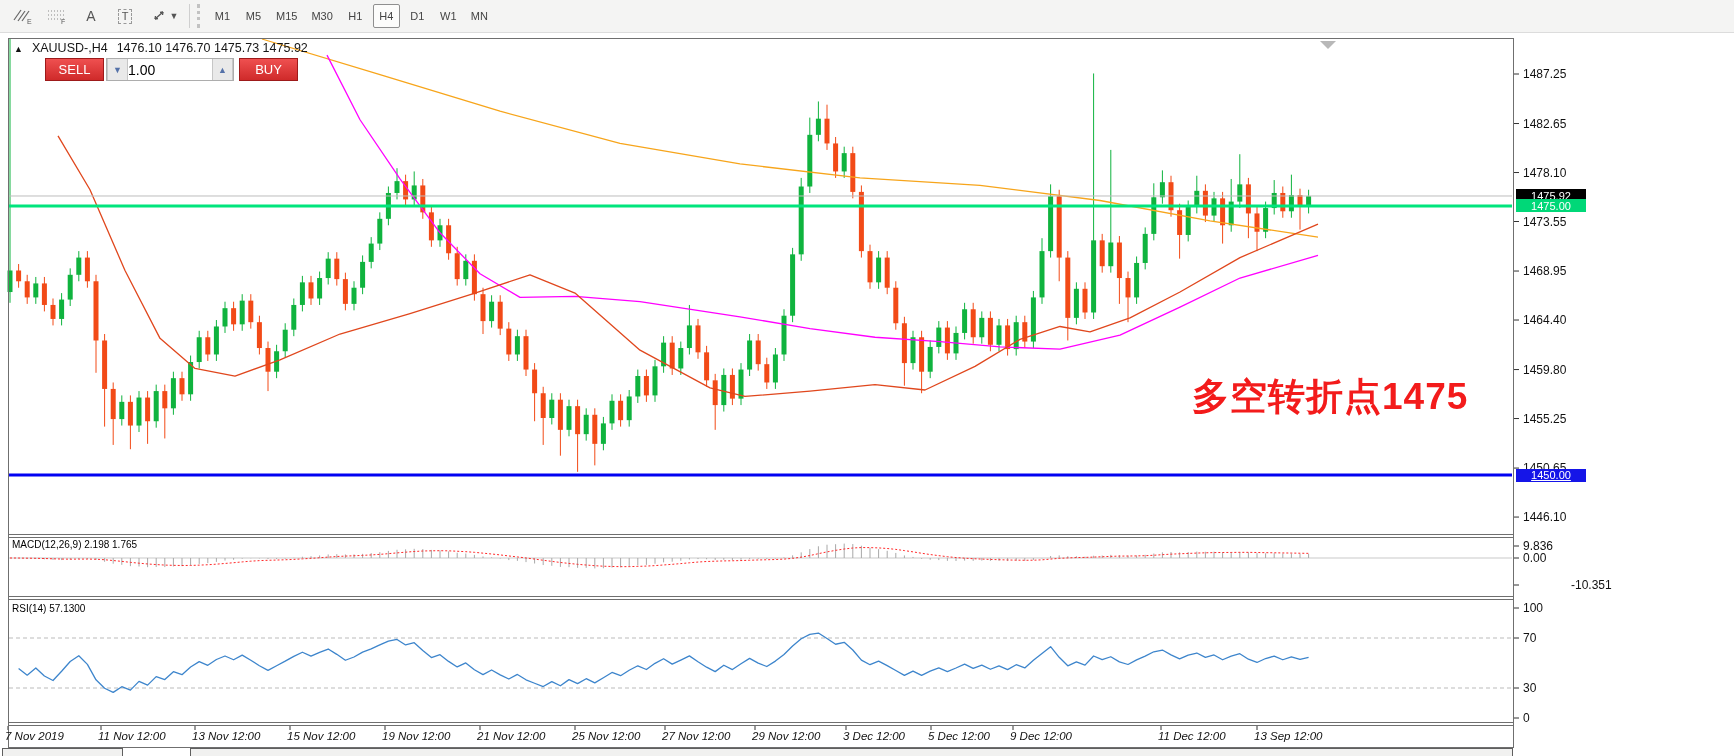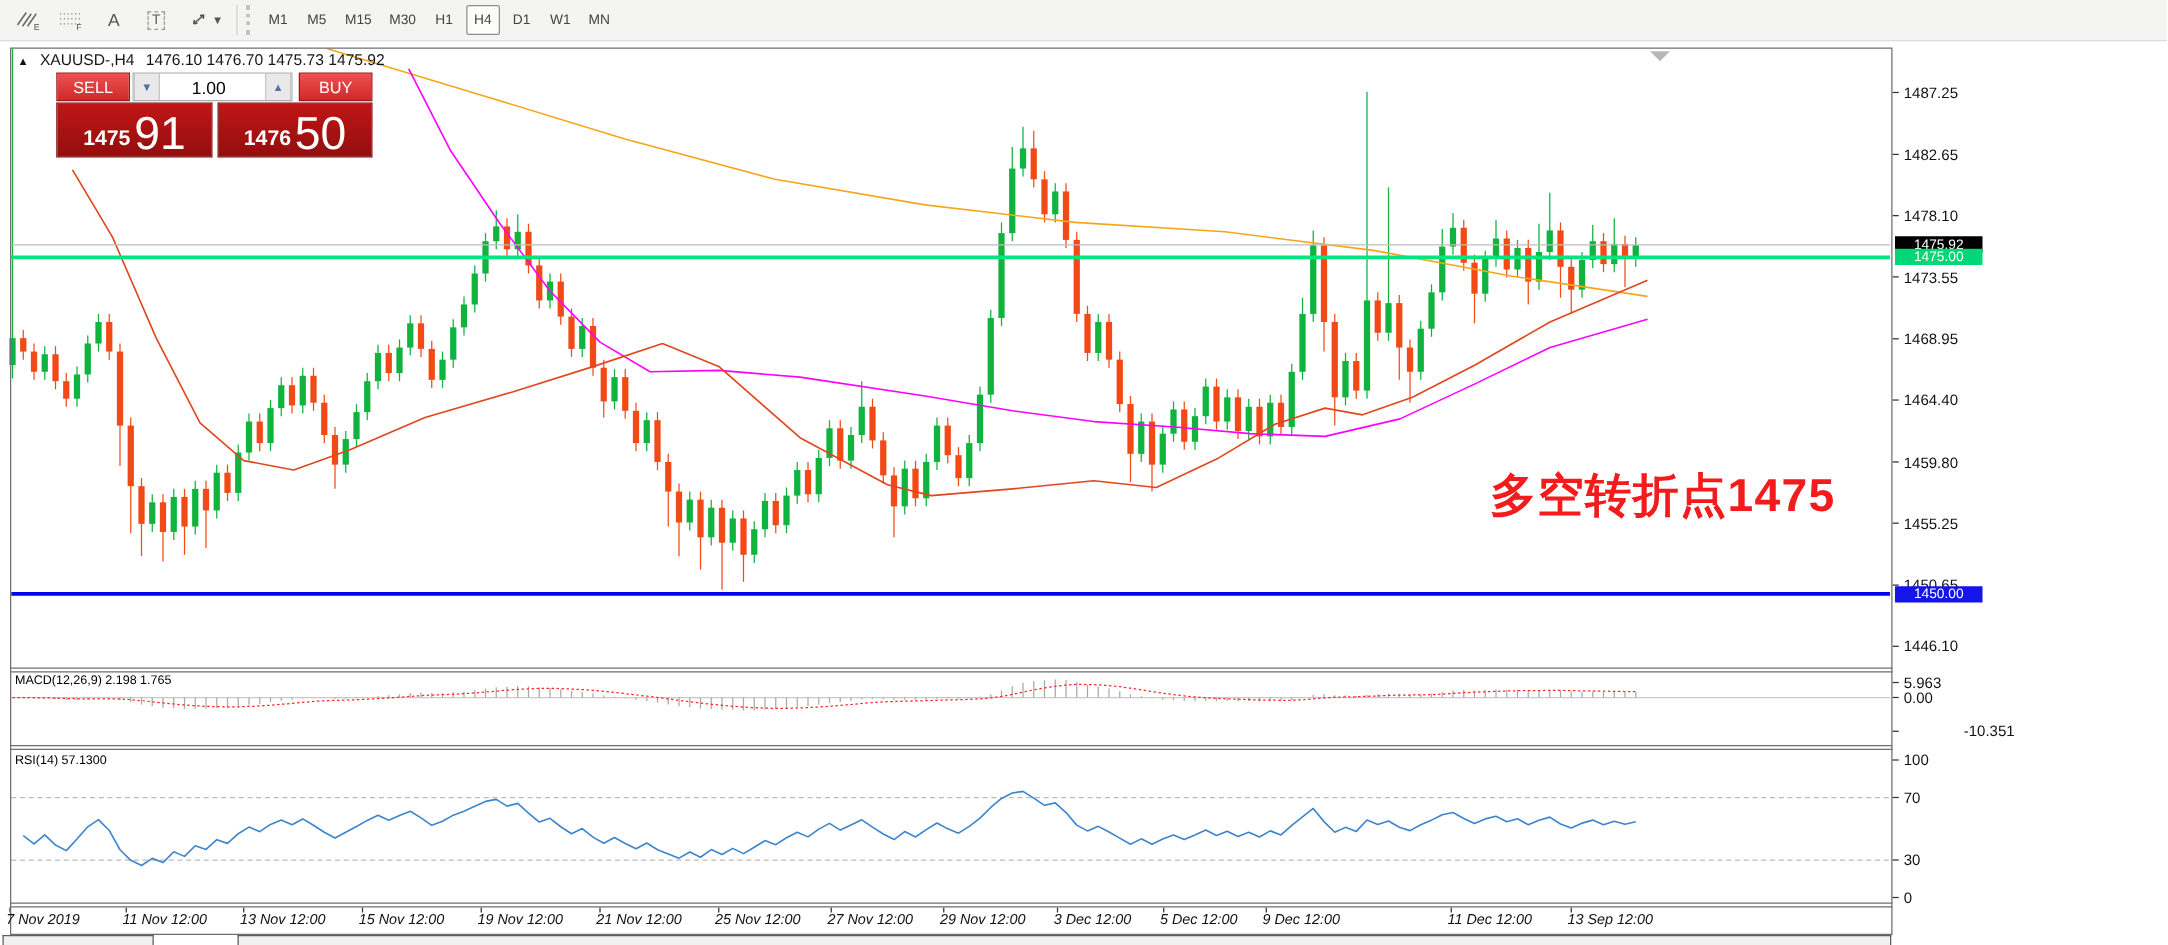--- a/index.html
+++ b/index.html
@@ -25,21 +25,21 @@
   .sym-header .tri{font-size:9px;color:#111;}
   .ind-label{position:absolute;z-index:4;font-size:10px;color:#000;white-space:nowrap;}
   .annotation{position:absolute;left:1192px;top:372px;z-index:4;font-size:37px;font-weight:700;color:#f31b1b;letter-spacing:1px;white-space:nowrap;}
   
   .trade-panel{position:absolute;left:12px;top:58px;z-index:5;width:253px;padding-left:33px;}
   .tp-row1{display:flex;align-items:stretch;height:23px;}
   .btn-sell,.btn-buy{width:60px;color:#fff;font-size:13px;font-family:"Liberation Sans",sans-serif;border:1px solid #9d1a1a;background:linear-gradient(#ef5050,#cf2a2a);display:flex;align-items:center;justify-content:center;padding:0;cursor:default;}
   .btn-buy{margin-left:5px;width:60px;}
   .vol-wrap{display:flex;align-items:stretch;margin-left:2px;border:1px solid #adadad;background:#fff;}
   .spin-btn{width:21px;background:#e9e9e9;border:none;border-left:1px solid #c6c6c6;border-right:1px solid #c6c6c6;color:#5572a9;font-size:9px;padding:0;cursor:default;display:flex;align-items:center;justify-content:center;}
-  .vol-input{width:78px;border:none;outline:none;text-align:center;font-size:14px;font-family:"Liberation Sans",sans-serif;padding:0 6px 0 0;color:#000;}
+  .vol-input{width:78px;border:none;outline:none;text-align:left;font-size:14px;font-family:"Liberation Sans",sans-serif;padding:0 6px 0 0;color:#000;}
   .tp-row2{display:flex;margin-top:1px;height:44px;}
   .quote-box{color:#fff;display:flex;align-items:flex-end;justify-content:center;padding-bottom:3px;border:1px solid #7e0a0a;background:linear-gradient(#c01616,#930e0e);box-sizing:border-box;}
   .quote-box .small{font-size:17px;font-weight:700;margin-right:3px;line-height:1;margin-bottom:3px;}
   .quote-box .big{font-size:37px;font-weight:400;line-height:0.85;}
   .q-sell{width:125px;}
   .q-buy{width:124px;margin-left:4px;}
   
   .axis-label{position:absolute;font-size:12px;color:#111;z-index:4;white-space:nowrap;}
   .marker-box{position:absolute;left:1516px;width:70px;height:13px;z-index:4;color:#fff;font-size:11px;display:flex;align-items:center;justify-content:center;}
   .date-label{position:absolute;top:730px;font-size:11.5px;color:#111;z-index:4;white-space:nowrap;font-style:italic;}
@@ -629,52 +629,42 @@
         <button class="spin-btn">
             <span>▼</span>
           </button>
         <input class="vol-input" value="1.00" style="">
         <button class="spin-btn">
             <span>▲</span>
           </button>
       </div>
       <button class="btn-buy">BUY</button>
     </div>
-    <div class="tp-row2">
-      <div class="quote-box q-sell">
-        <span class="small">1475</span>
-        <span class="big">91</span>
-      </div>
-      <div class="quote-box q-buy">
-        <span class="small">1476</span>
-        <span class="big">50</span>
-      </div>
-    </div>
   </div>
 
   <div class="ind-label" style="left:12px;top:539px;">MACD(12,26,9) 2.198 1.765</div>
   <div class="ind-label" style="left:12px;top:603px;">RSI(14) 57.1300</div>
 
   <div class="annotation">多空转折点1475</div>
 
   <div id="price-axis">
       <div class="axis-label" style="left:1523px;top:67px;">1487.25</div>
       <div class="axis-label" style="left:1523px;top:116.52819999999902px;">1482.65</div>
       <div class="axis-label" style="left:1523px;top:165.51805000000098px;">1478.10</div>
       <div class="axis-label" style="left:1523px;top:214.5079000000005px;">1473.55</div>
       <div class="axis-label" style="left:1523px;top:264.03609999999946px;">1468.95</div>
       <div class="axis-label" style="left:1523px;top:313.025949999999px;">1464.40</div>
       <div class="axis-label" style="left:1523px;top:362.55415000000045px;">1459.80</div>
       <div class="axis-label" style="left:1523px;top:411.544px;">1455.25</div>
       <div class="axis-label" style="left:1523px;top:461.072199999999px;">1450.65</div>
       <div class="axis-label" style="left:1523px;top:510.0620500000009px;">1446.10</div>
       <div class="marker-box" style="top:189.49010999999922px;background:#000000;">1475.92</div>
       <div class="marker-box" style="top:199.39575px;background:#00d878;">1475.00</div>
-      <div class="marker-box" style="top:468.57075px;background:#1515e8;">1450.00</div>
-      <div class="axis-label" style="left:1523px;top:539px;">5.963</div>
+      <div class="marker-box" style="top:468.57075px;background:#1515e8;text-decoration:underline;">1450.00</div>
+      <div class="axis-label" style="left:1523px;top:539px;">9.836</div>
       <div class="axis-label" style="left:1523px;top:551px;">0.00</div>
       <div class="axis-label" style="left:1523px;top:578px;margin-left:48px;">-10.351</div>
       <div class="axis-label" style="left:1523px;top:601px;">100</div>
       <div class="axis-label" style="left:1523px;top:631px;">70</div>
       <div class="axis-label" style="left:1523px;top:681px;">30</div>
       <div class="axis-label" style="left:1523px;top:711px;">0</div>
     </div>
   <div id="date-axis">
       <div class="date-label" style="left:5px;">7 Nov 2019</div>
       <div class="date-label" style="left:98px;">11 Nov 12:00</div>

